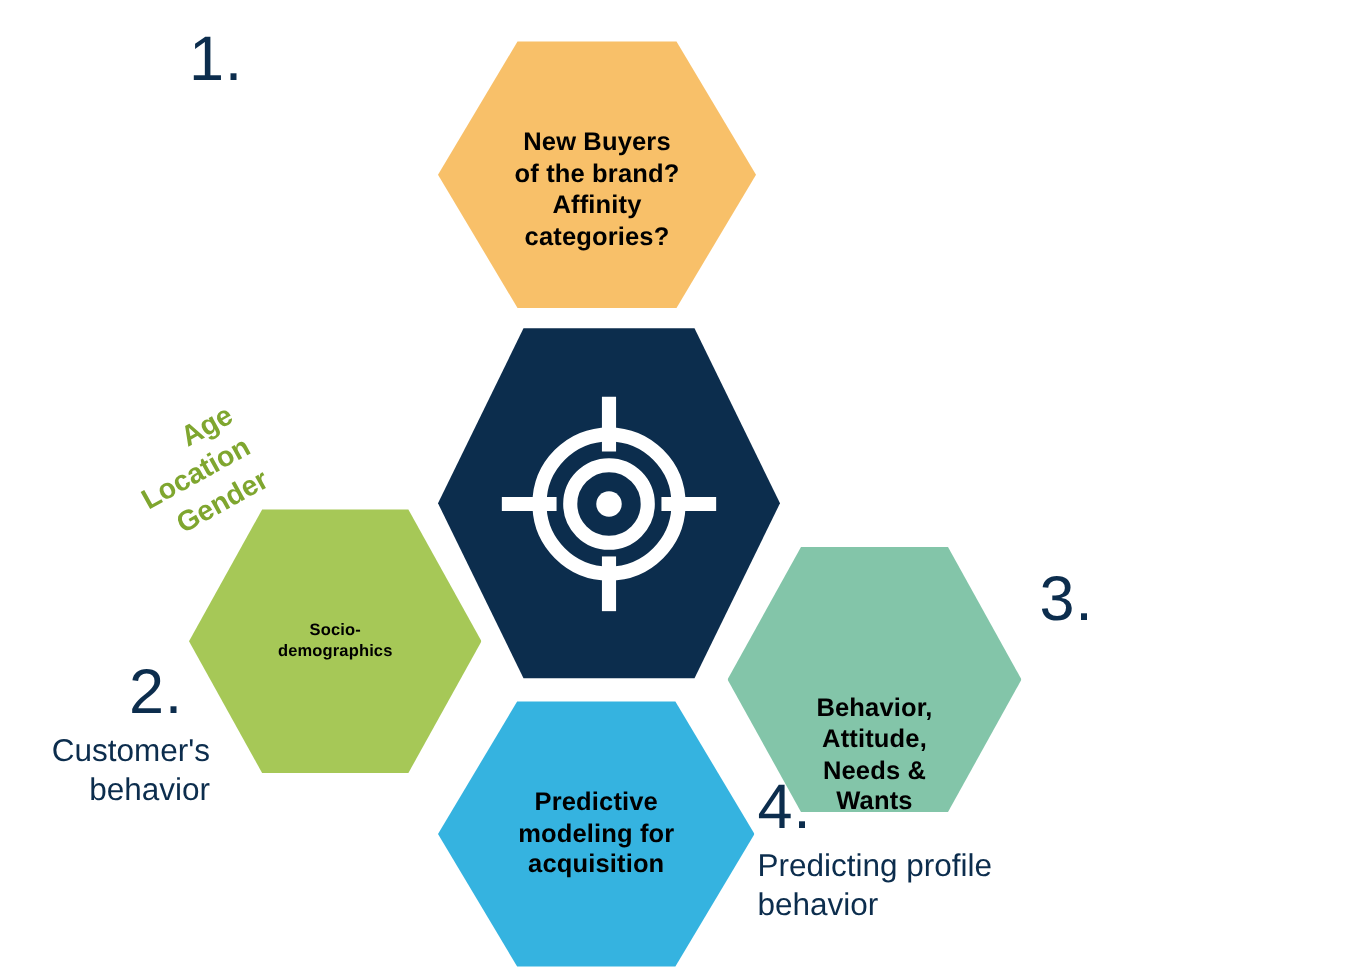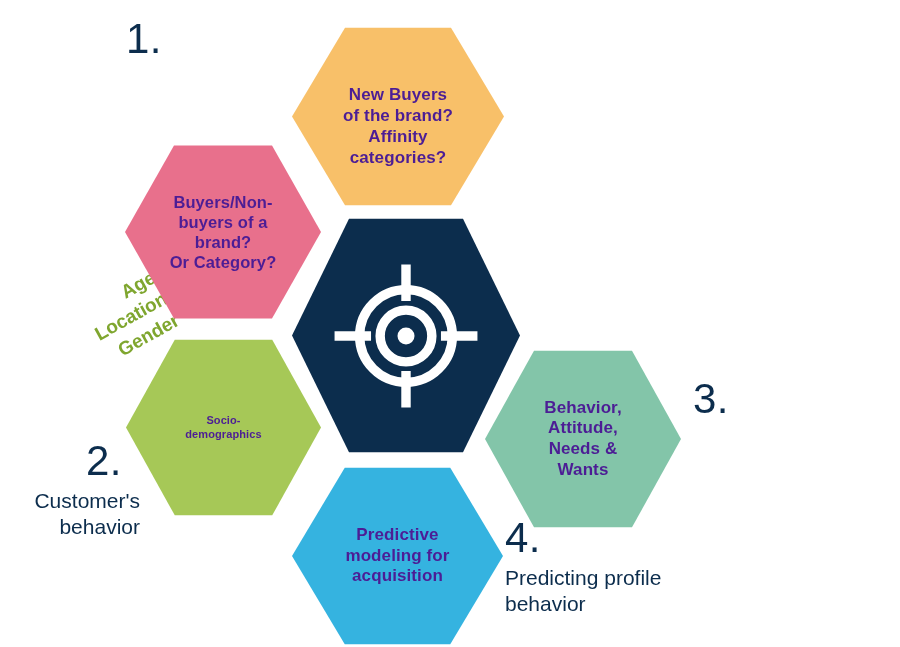--- a/index.html
+++ b/index.html
@@ -23,21 +23,21 @@
   .hex {
     position: absolute;
     display: flex;
     align-items: center;
     justify-content: center;
     clip-path: polygon(25% 2%, 75% 2%, 100% 50%, 75% 98%, 25% 98%, 0% 50%);
     box-sizing: border-box;
   }
   .hex .hex-text {
     text-align: center;
-    color: #4c1d95;
+    color: #000000;
     font-weight: 600;
     line-height: 1.22;
     letter-spacing: 0.1px;
     padding: 0 8px;
     white-space: pre-line;
   }
   .hex .hex-text.two-block {
     display: block;
   }
   .hex-text .blk + .blk {
@@ -68,24 +68,25 @@
     background: var(--yellow);
     font-size: 17px;
   }
   .hex-bottomleft {
     left: 126px; top: 336px;
     width: 195px; height: 183px;
     background: var(--green);
     font-size: 11px;
   }
   .hex-bottomright {
-    left: 485px; top: 347px;
+    left: 485px; top: 361px;
     width: 196px; height: 184px;
     background: var(--mint);
     font-size: 17px;
+    align-items: flex-end;
   }
   .hex-bottom {
     left: 292px; top: 452px;
     width: 211px; height: 184px;
     background: var(--blue);
     font-size: 17px;
     margin-top: 12px;
   }
 
   
@@ -173,26 +174,20 @@
 
   <div class="hex hex-top">
     <div class="hex-text two-block">
       <span class="blk">New Buyers
 of the brand?</span>
       <span class="blk">Affinity
 categories?</span>
     </div>
   </div>
 
-  <div class="hex hex-topleft">
-    <div class="hex-text">Buyers/Non-
-buyers of a
-brand?
-Or Category?</div>
-  </div>
 
 
   <div class="hex hex-bottomleft">
     <div class="hex-text">Socio-
 demographics</div>
   </div>
 
   <div class="hex hex-bottomright">
     <div class="hex-text">Behavior,
 Attitude,

